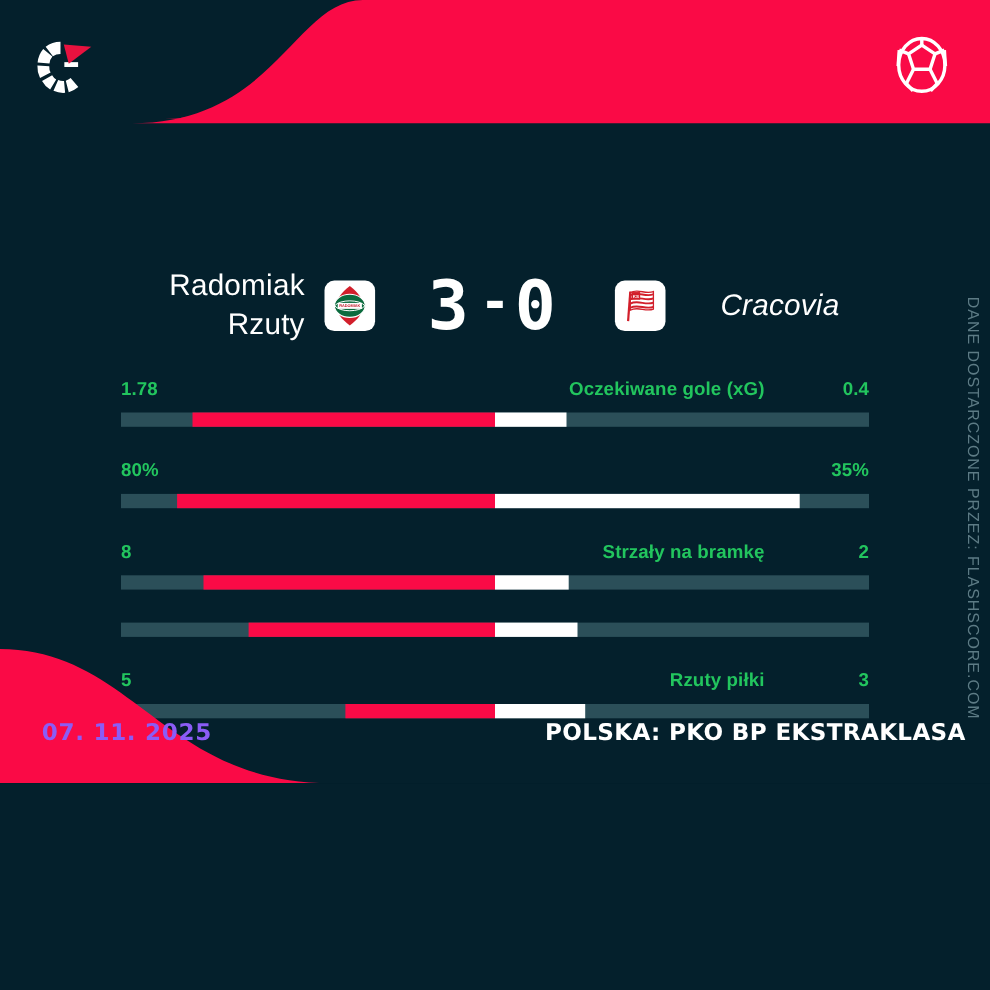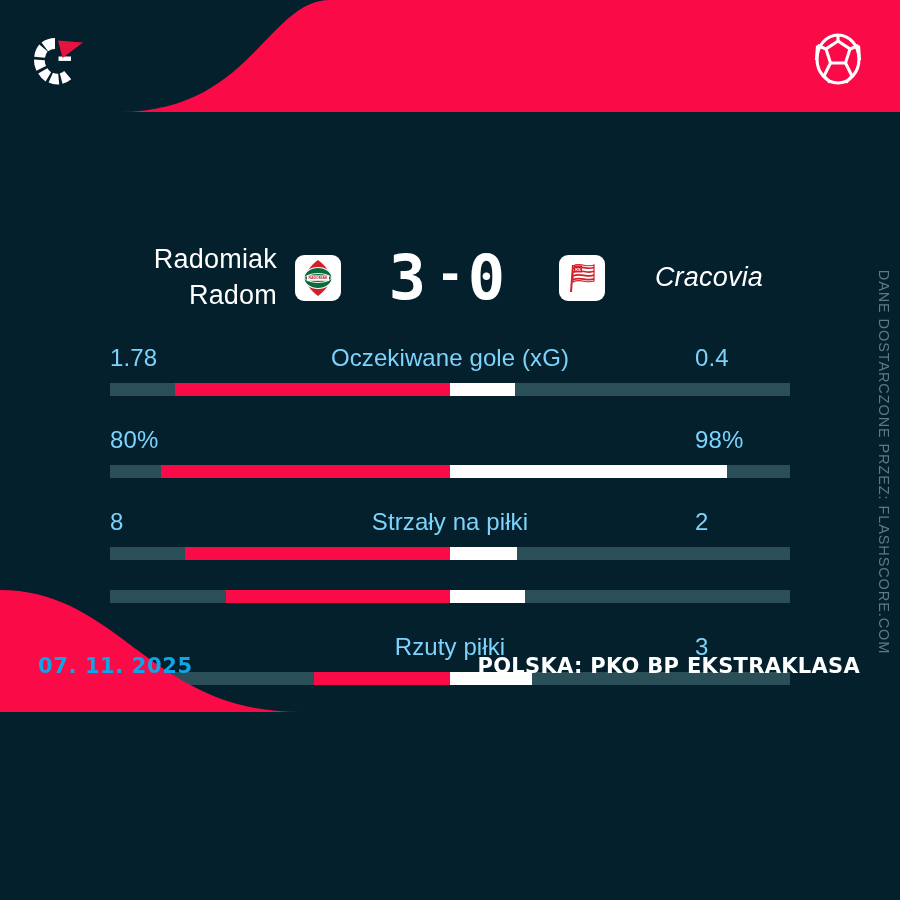--- a/index.html
+++ b/index.html
@@ -108,31 +108,32 @@
     left: 110px;
     width: 680px;
   }
   .stat-row { margin-bottom: 30px; }
   .stat-row:last-child { margin-bottom: 0; }
 
   .stat-head {
     display: flex;
     align-items: baseline;
     justify-content: space-between;
-    color: #7dd3fc;
-    font-size: 24px;
+    color: #22c55e;
+    font-size: 17px;
     margin-bottom: 11px;
     letter-spacing: 0.1px;
+    font-weight: bold;
   }
   .stat-val { width: 95px; flex: 0 0 auto; }
   .stat-val.home { text-align: left; }
-  .stat-val.away { }
+  .stat-val.away { text-align: right; }
   .stat-label {
     flex: 1 1 auto;
-    text-align: center;
+    text-align: right;
     white-space: nowrap;
   }
 
   .bar-track {
     position: relative;
     width: 680px;
     height: 13px;
     background: #2b4f59;
   }
   .bar-home {
@@ -181,29 +182,29 @@
   .footer-red {
     position: absolute;
     bottom: 0; left: 0;
     width: 460px;
     height: 140px;
   }
   .date {
     position: absolute;
     left: 38px;
     bottom: 34px;
-    color: #0ea5e9;
+    color: #8b5cf6;
     font-family: "DejaVu Sans", sans-serif;
     font-size: 21px;
     font-weight: 700;
     letter-spacing: 0.6px;
   }
   .league {
     position: absolute;
-    right: 40px;
+    right: 22px;
     bottom: 34px;
     color: #ffffff;
     font-family: "DejaVu Sans", sans-serif;
     font-size: 21px;
     font-weight: 700;
     letter-spacing: 0.3px;
   }
 </style>
 </head>
 <body>
@@ -243,21 +244,21 @@
         <path d="M52.5 18.5 L53.5 33"></path>
         <path d="M11.5 18.5 L10.5 33"></path>
       </g>
     </svg>
   </div>
 
   <div class="scoreboard">
 
     <div class="team-name home">
       <div>Radomiak</div>
-      <div>Radom</div>
+      <div>Rzuty</div>
     </div>
 
     <div class="crest">
       <svg viewBox="0 0 44 44" width="44" height="44">
         <path d="M22 4 C30 10 34 16 34 22 C34 28 30 34 22 40 C14 34 10 28 10 22 C10 16 14 10 22 4 Z" fill="#d21f2b"></path>
         <ellipse cx="22" cy="22" rx="14" ry="10.5" fill="#0c6b3e"></ellipse>
         <ellipse cx="22" cy="22" rx="14" ry="10.5" fill="none" stroke="#ffffff" stroke-width="1.1"></ellipse>
         <path d="M8.2 22 C13 16 31 16 35.8 22" fill="none" stroke="#ffffff" stroke-width="0.9"></path>
         <path d="M8.2 22 C13 28 31 28 35.8 22" fill="none" stroke="#ffffff" stroke-width="0.9"></path>
         <rect x="11" y="19.4" width="22" height="5.4" fill="#ffffff"></rect>
@@ -297,32 +298,32 @@
       </div>
       <div class="bar-track">
         <div class="bar-home" style="left: 9.6%; width: 40.4%;"></div>
         <div class="bar-away" style="left: 50%; width: 9.6%;"></div>
       </div>
     </div>
 
     <div class="stat-row">
       <div class="stat-head">
         <span class="stat-val home">80%</span>
-        <span class="stat-val away">98%</span>
+        <span class="stat-val away">35%</span>
       </div>
       <div class="bar-track">
         <div class="bar-home" style="left: 7.5%; width: 42.5%;"></div>
         <div class="bar-away" style="left: 50%; width: 40.8%;"></div>
       </div>
     </div>
 
     <div class="stat-row">
       <div class="stat-head">
         <span class="stat-val home">8</span>
-        <span class="stat-label">Strzały na piłki</span>
+        <span class="stat-label">Strzały na bramkę</span>
         <span class="stat-val away">2</span>
       </div>
       <div class="bar-track">
         <div class="bar-home" style="left: 11%; width: 39%;"></div>
         <div class="bar-away" style="left: 50%; width: 9.8%;"></div>
       </div>
     </div>
 
     <div class="stat-row">
       <div class="bar-track">

